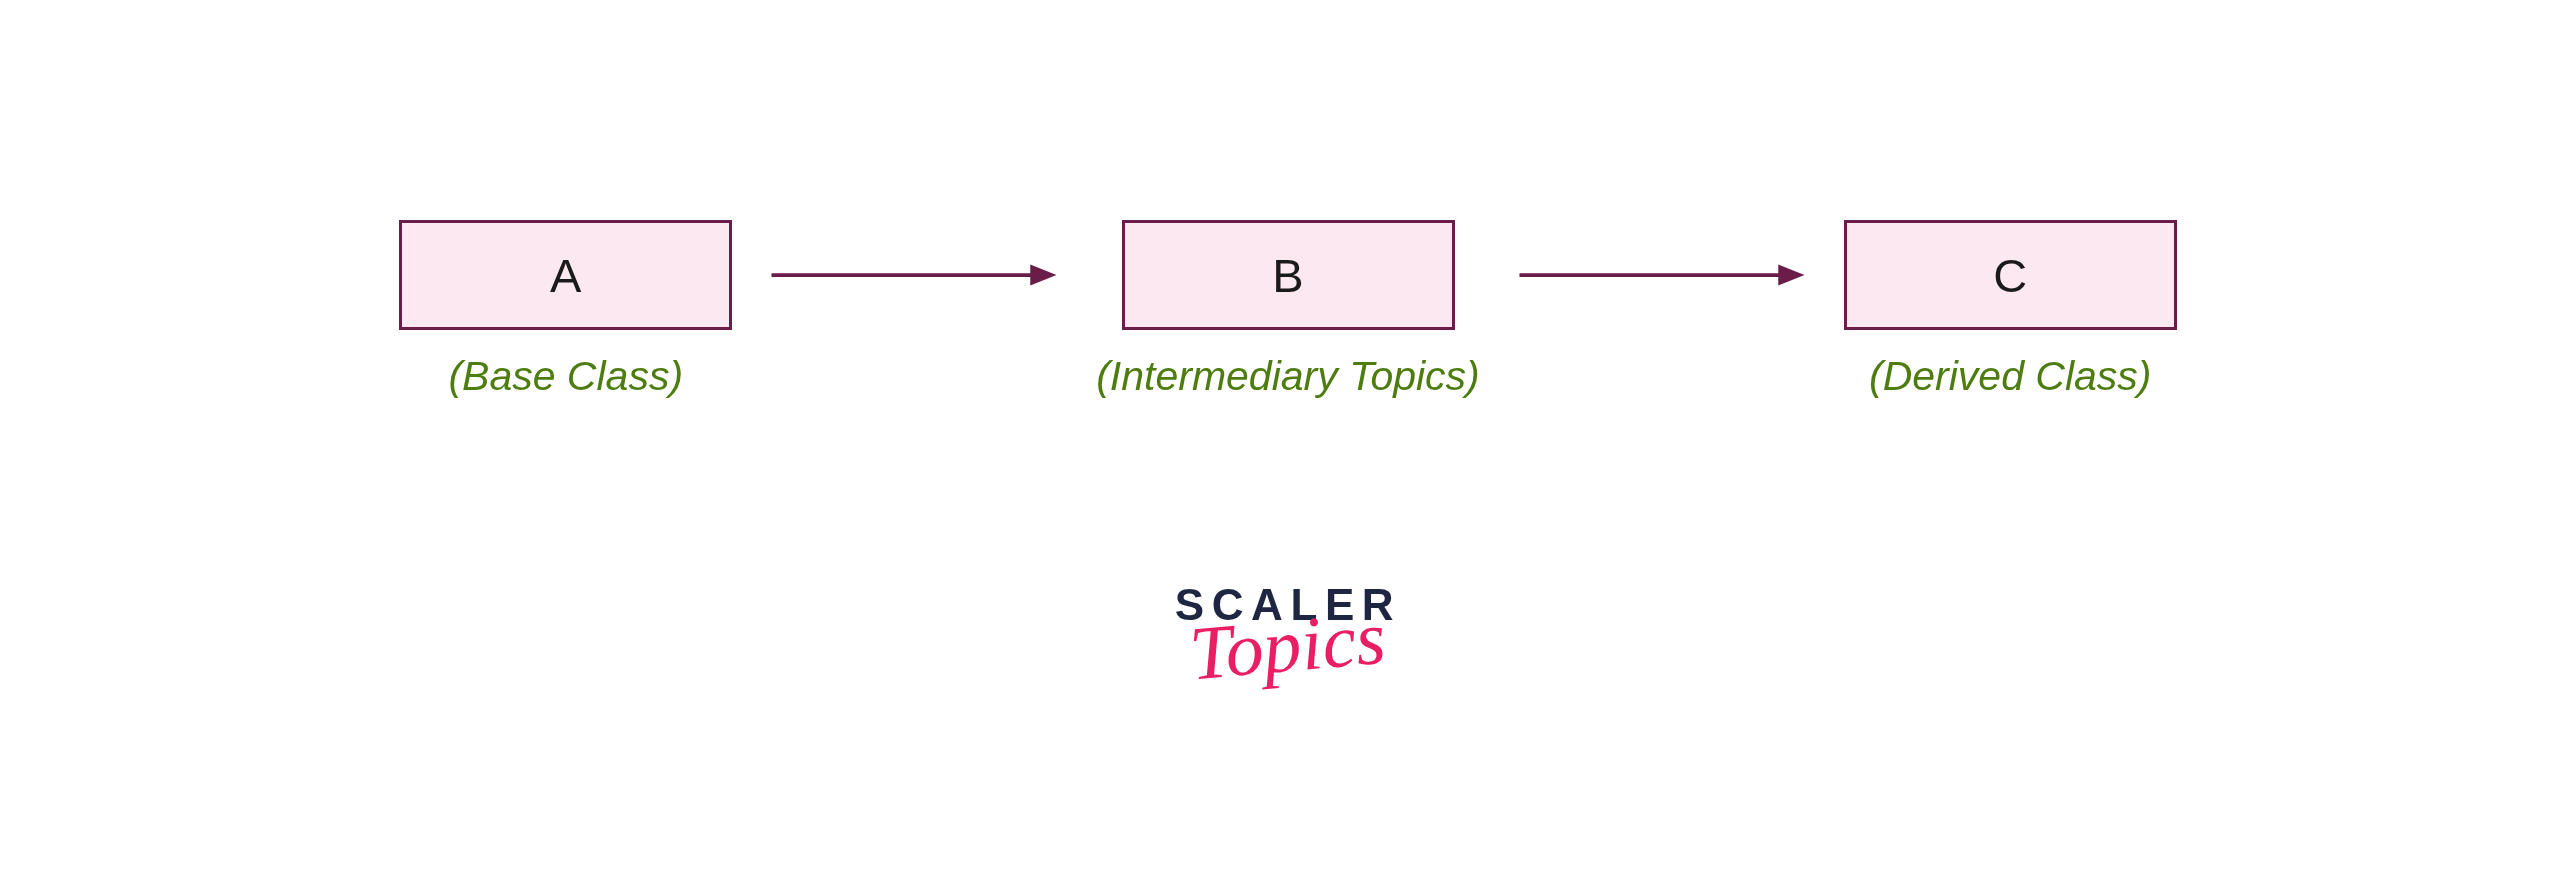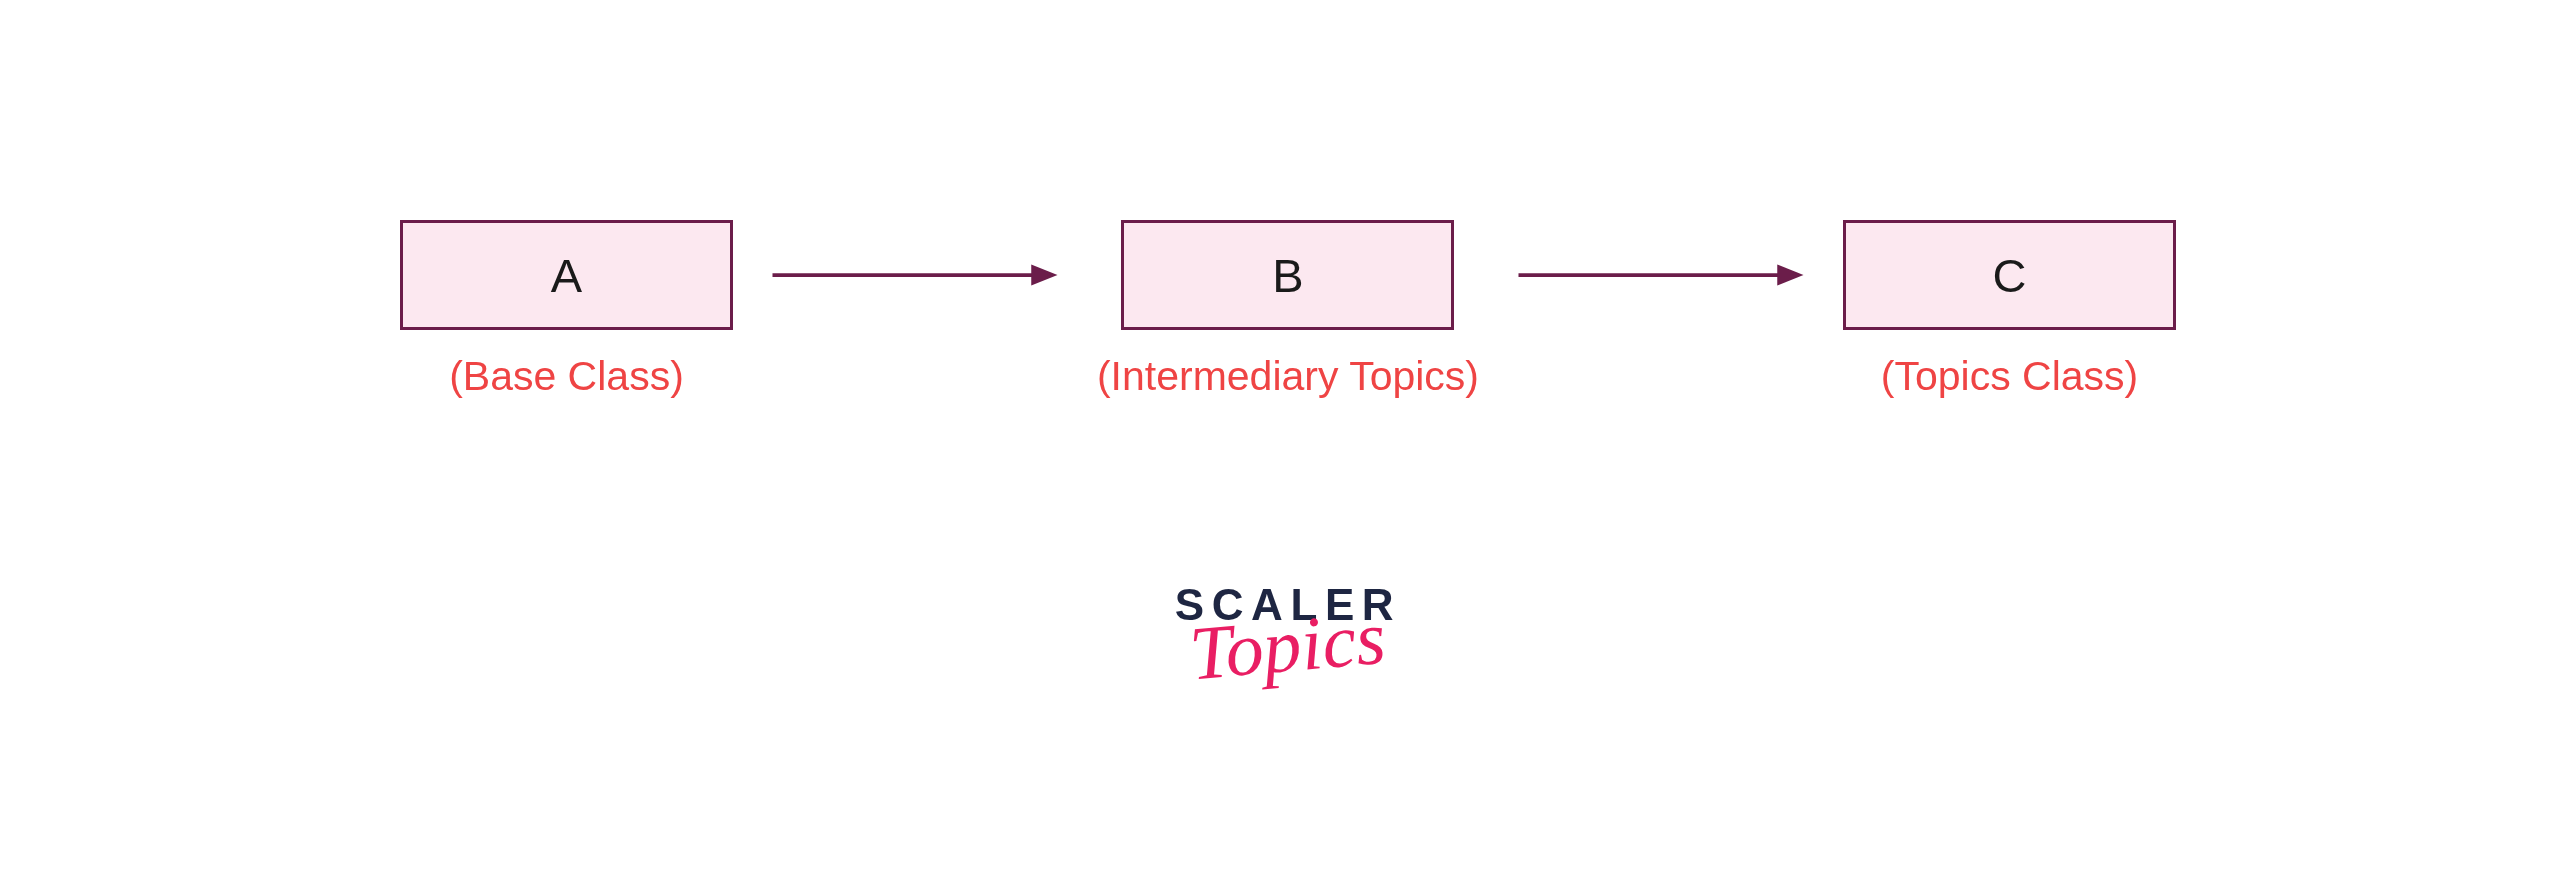--- a/index.html
+++ b/index.html
@@ -43,22 +43,23 @@
       align-items: center;
       justify-content: center;
       font-size: 47px;
       font-weight: 400;
       color: #1a1a1a;
     }
     
     .class-label {
       font-size: 41px;
       font-weight: 400;
-      color: #ef4444;
+      color: #4d7c0f;
       text-align: right;
+      font-style: italic;
     }
     
     .arrow-container {
       display: flex;
       align-items: center;
       height: 110px;
       padding: 0 38px;
     }
     
     .arrow-svg {
@@ -124,21 +125,21 @@
     <svg class="arrow-svg" viewBox="0 0 380 40">
       <line x1="0" y1="20" x2="355" y2="20" stroke="#6b1d4a" stroke-width="5"></line>
       <polygon points="380,20 345,6 345,34" fill="#6b1d4a"></polygon>
     </svg>
   </div>
 
   <div class="node-group">
     <div class="class-box">
       <span>C</span>
     </div>
-    <div class="class-label">(Topics Class)</div>
+    <div class="class-label">(Derived Class)</div>
   </div>
 
 </div>
 
 <div class="logo-container">
   <div class="logo-scaler">SCALER</div>
   <div class="logo-topics">Topics</div>
 </div>
 
 

